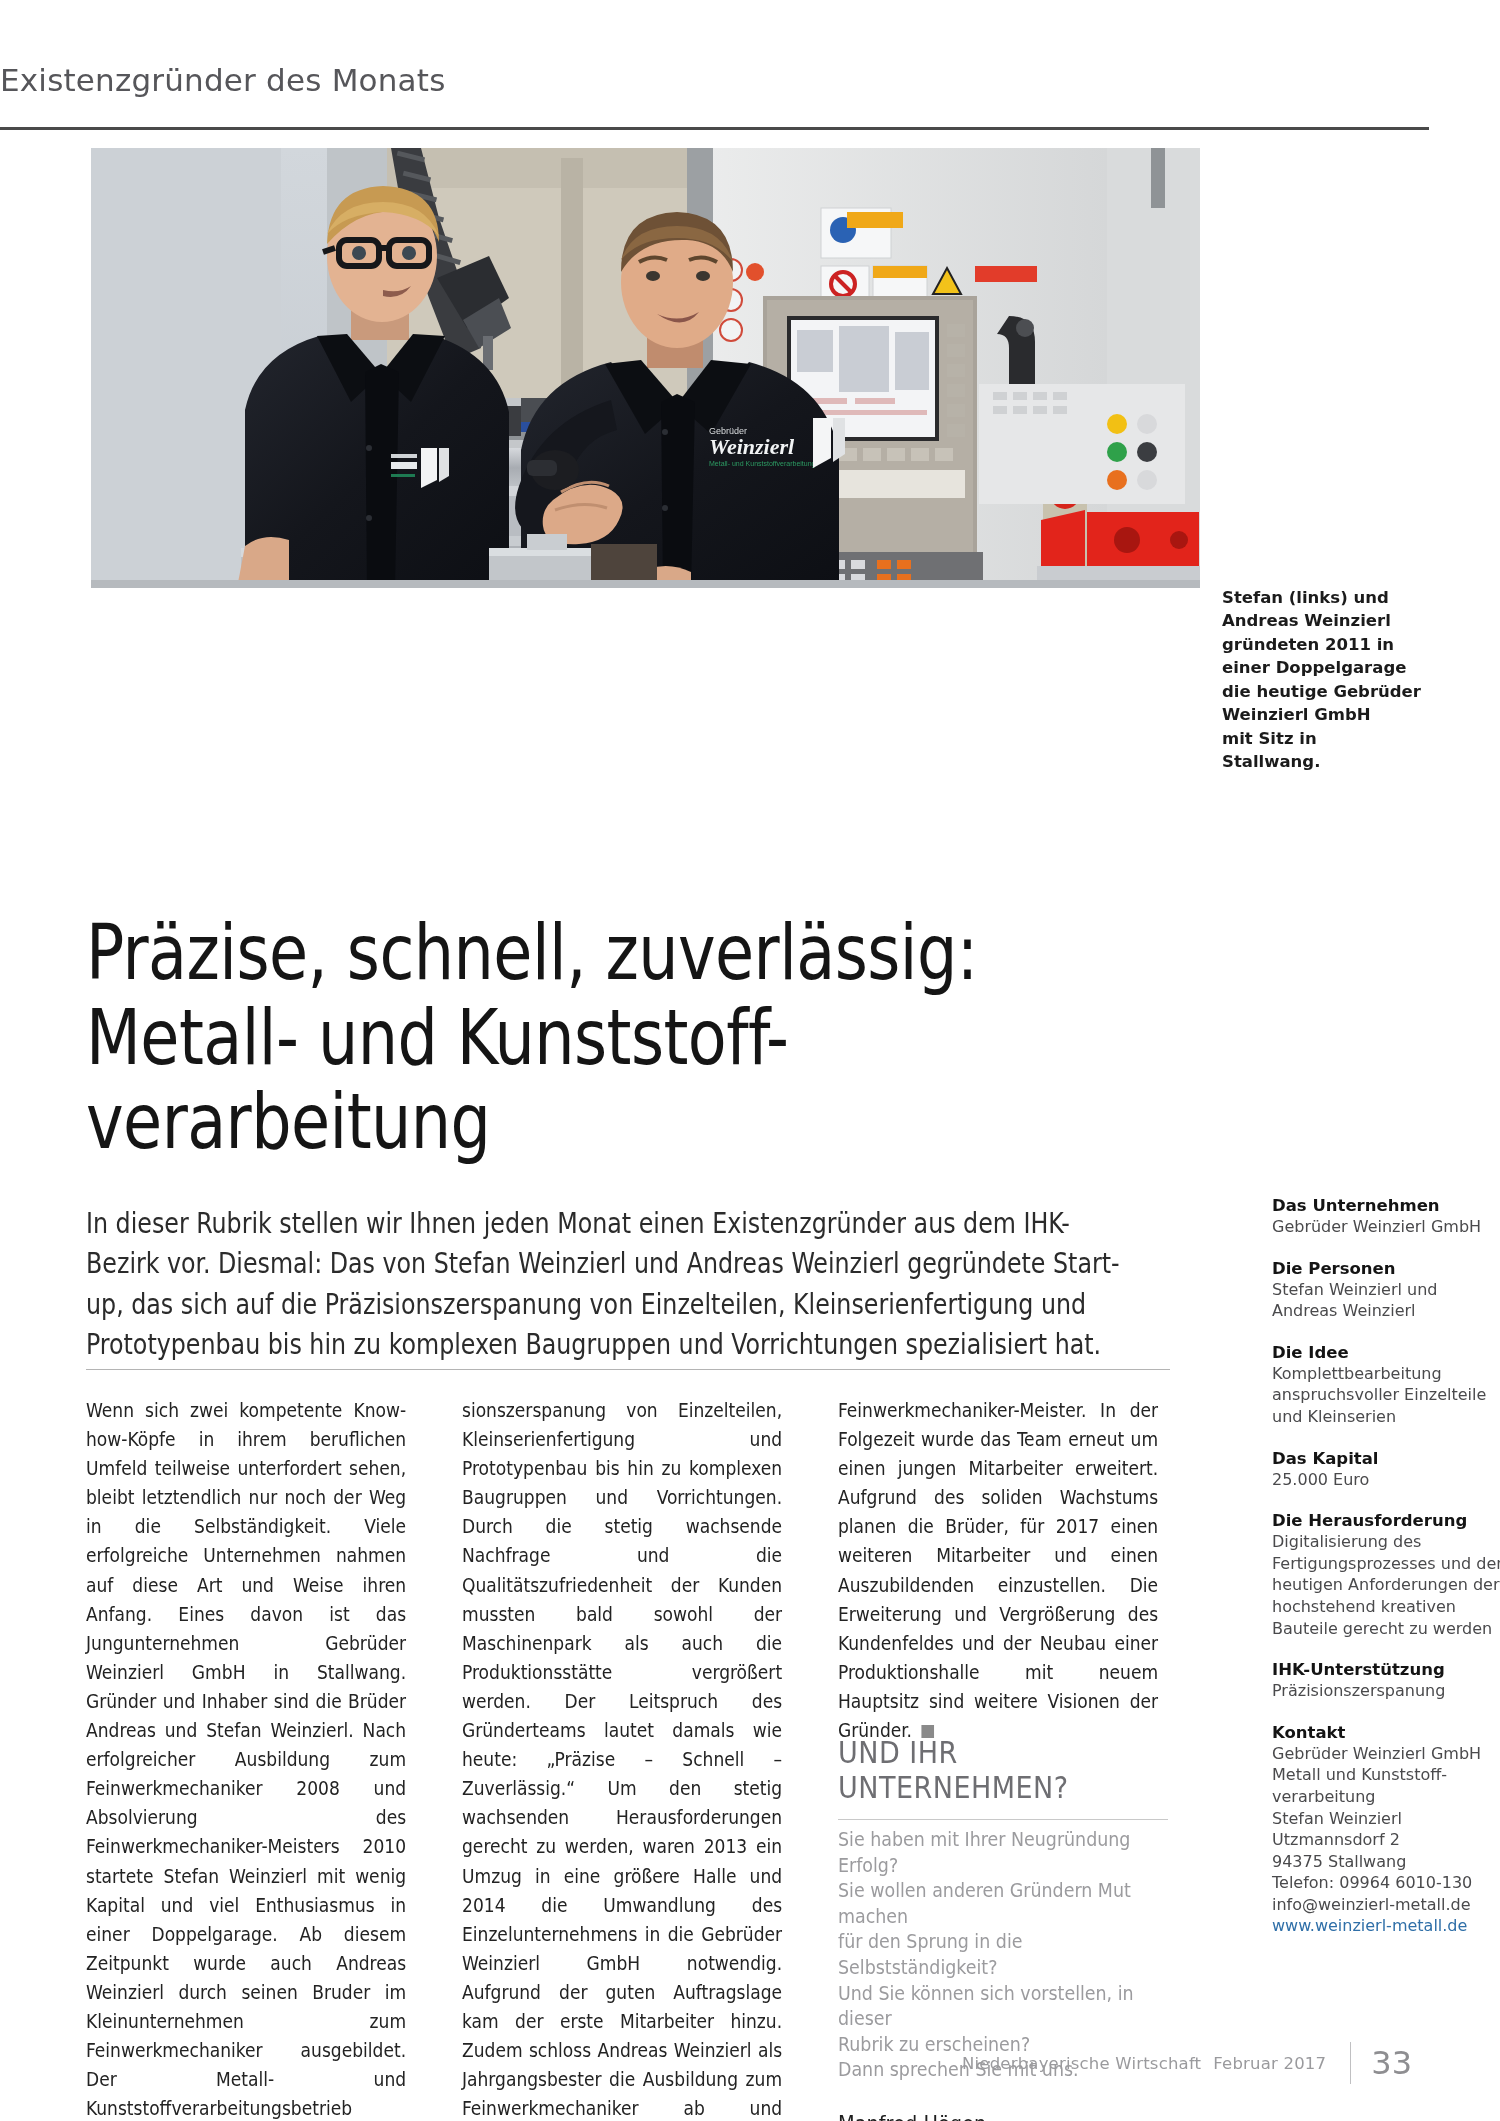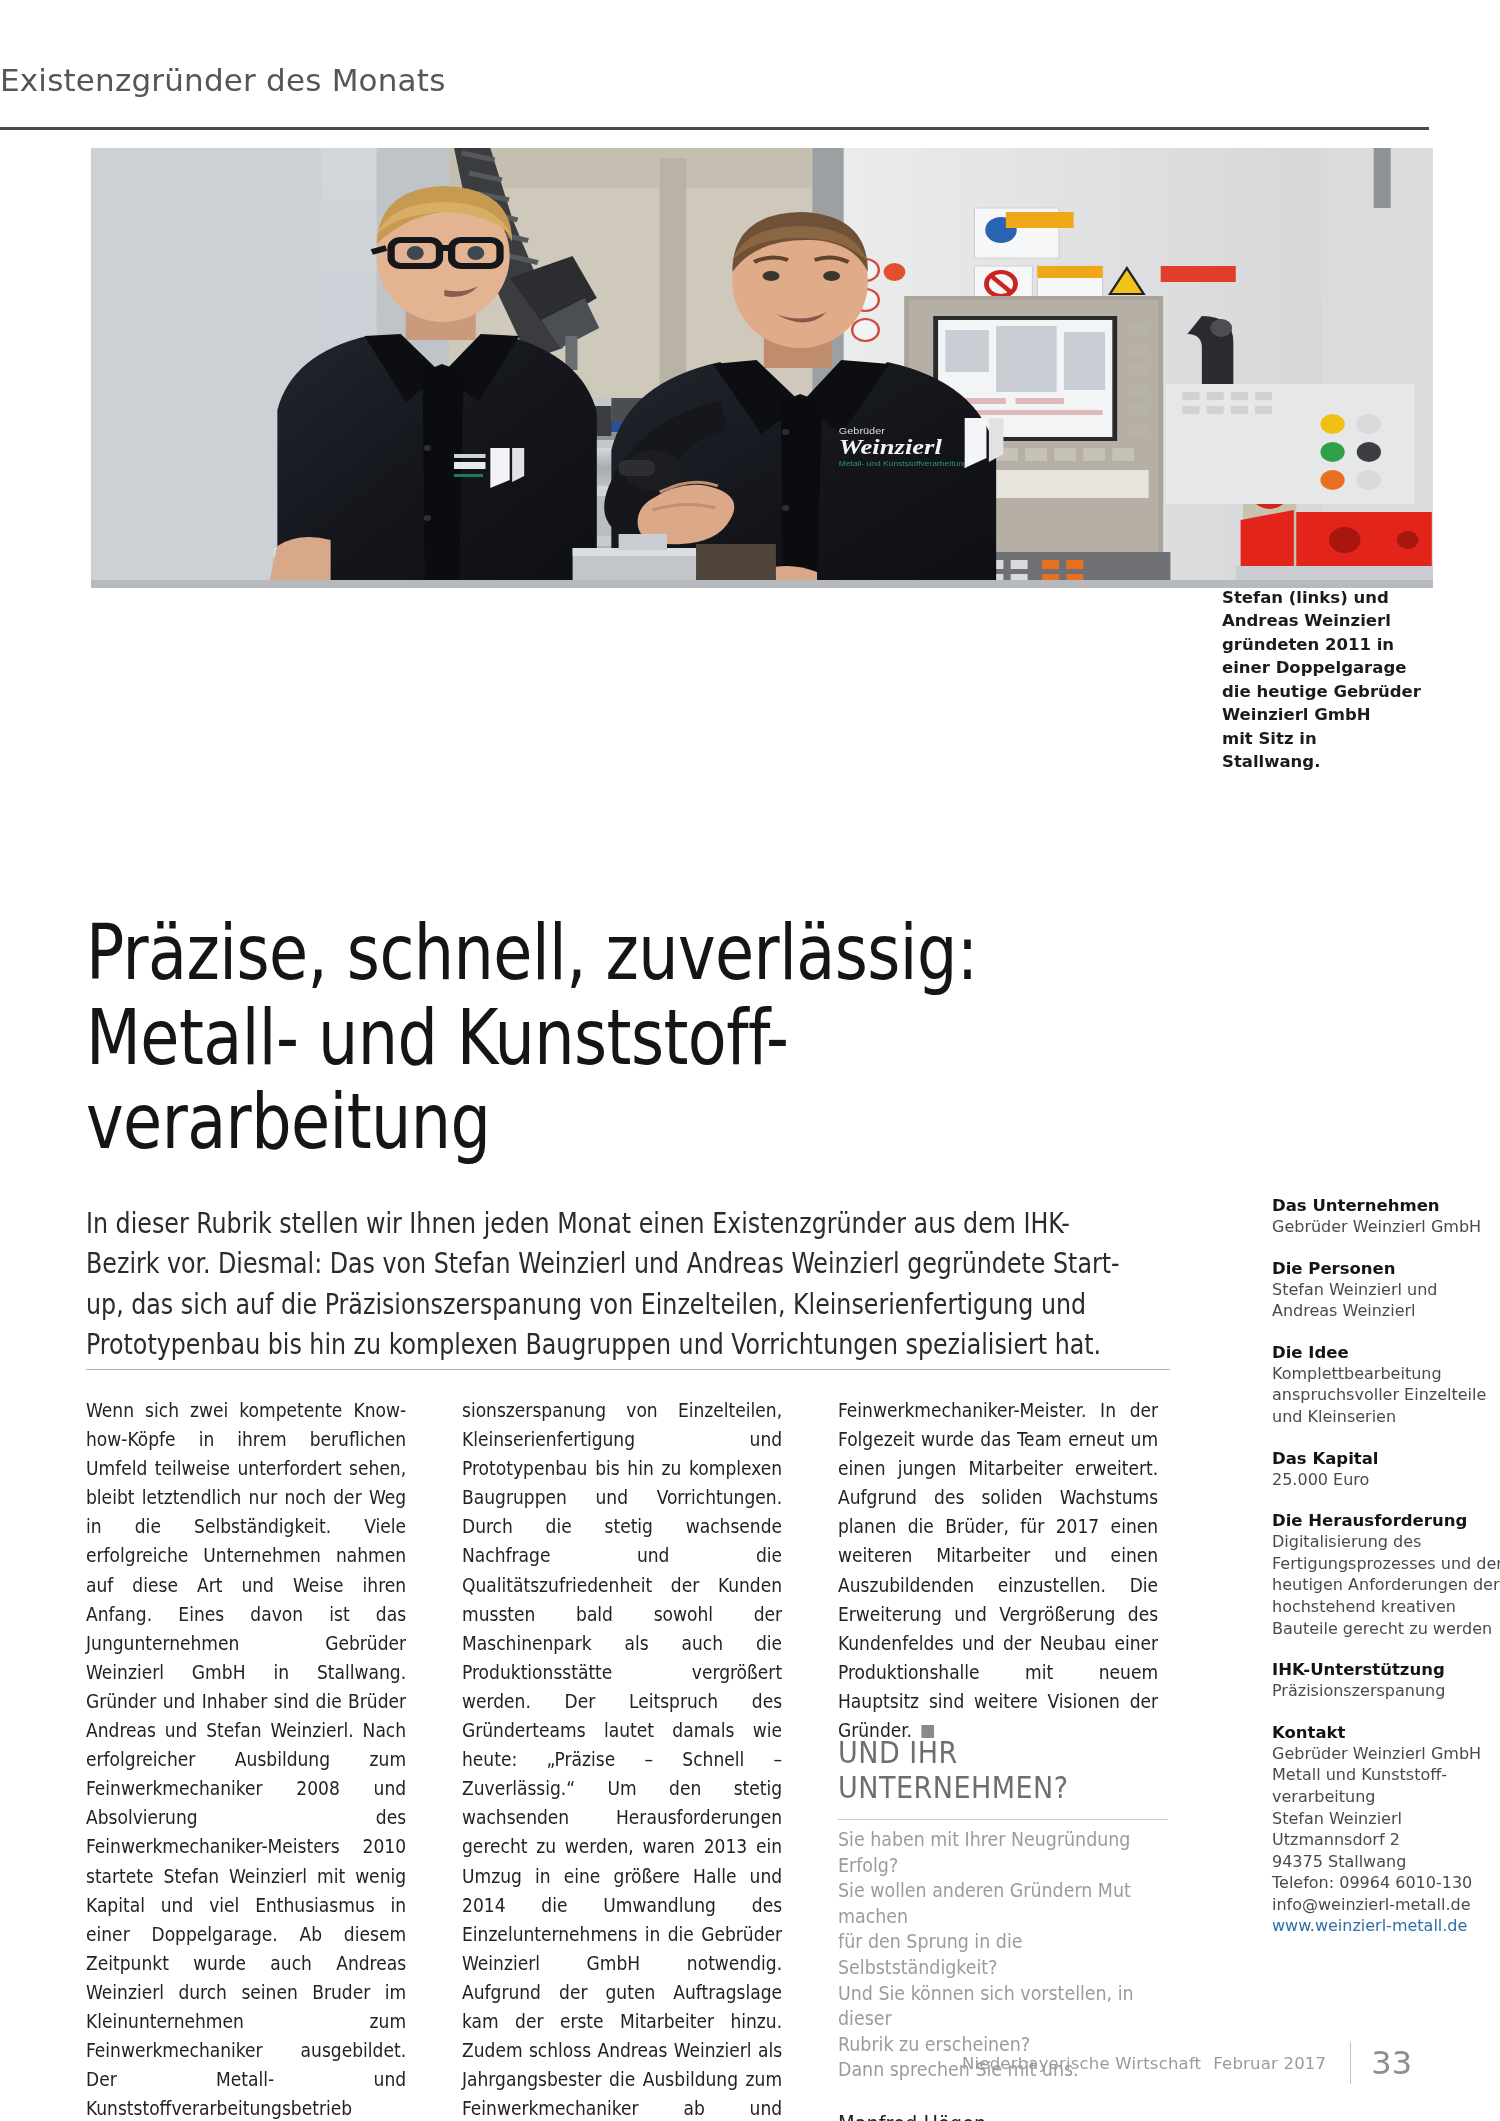--- a/index.html
+++ b/index.html
@@ -27,21 +27,21 @@
     font-family:"DejaVu Sans", sans-serif;
   }
   .header-rule{
     position:absolute; left:0; top:127px; width:1429px; height:3px;
     background:#4a4a4a;
   }
 
   
   .photo{
     position:absolute;
-    left:91px; top:148px; width:1342px; height:440px;
+    left:91px; top:148px; width:1109px; height:440px;
     overflow:hidden;
     background:#c9cfd4;
   }
   .photo svg{ display:block; width:100%; height:100%; }
 
   
   .caption{
     position:absolute;
     left:1222px; top:586px; width:230px;
     font-family:"DejaVu Sans", sans-serif;

